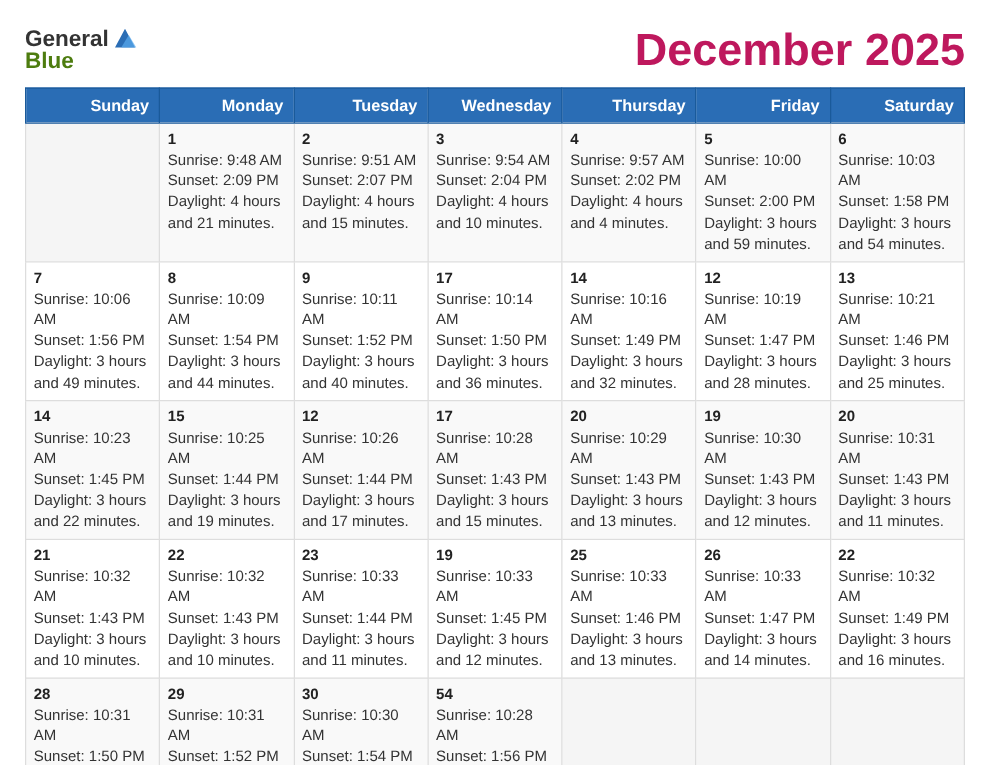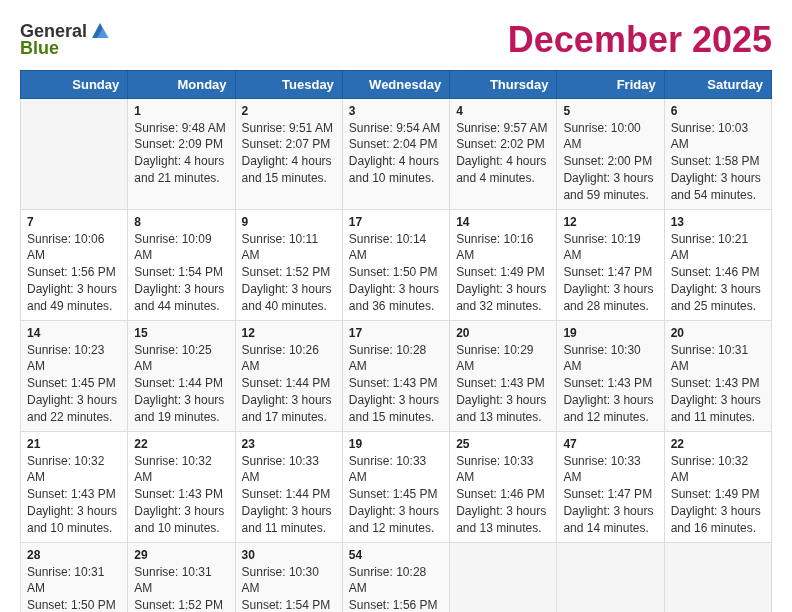--- a/index.html
+++ b/index.html
@@ -315,21 +315,21 @@
       </td>
         <td>
         <div class="day-number">25</div>
         <div class="day-info">
           Sunrise: 10:33 AM<br>
           Sunset: 1:46 PM<br>
           Daylight: 3 hours and 13 minutes.
         </div>
       </td>
         <td>
-        <div class="day-number">47</div>
+        <div class="day-number">26</div>
         <div class="day-info">
           Sunrise: 10:33 AM<br>
           Sunset: 1:47 PM<br>
           Daylight: 3 hours and 14 minutes.
         </div>
       </td>
         <td>
         <div class="day-number">22</div>
         <div class="day-info">
           Sunrise: 10:32 AM<br>

